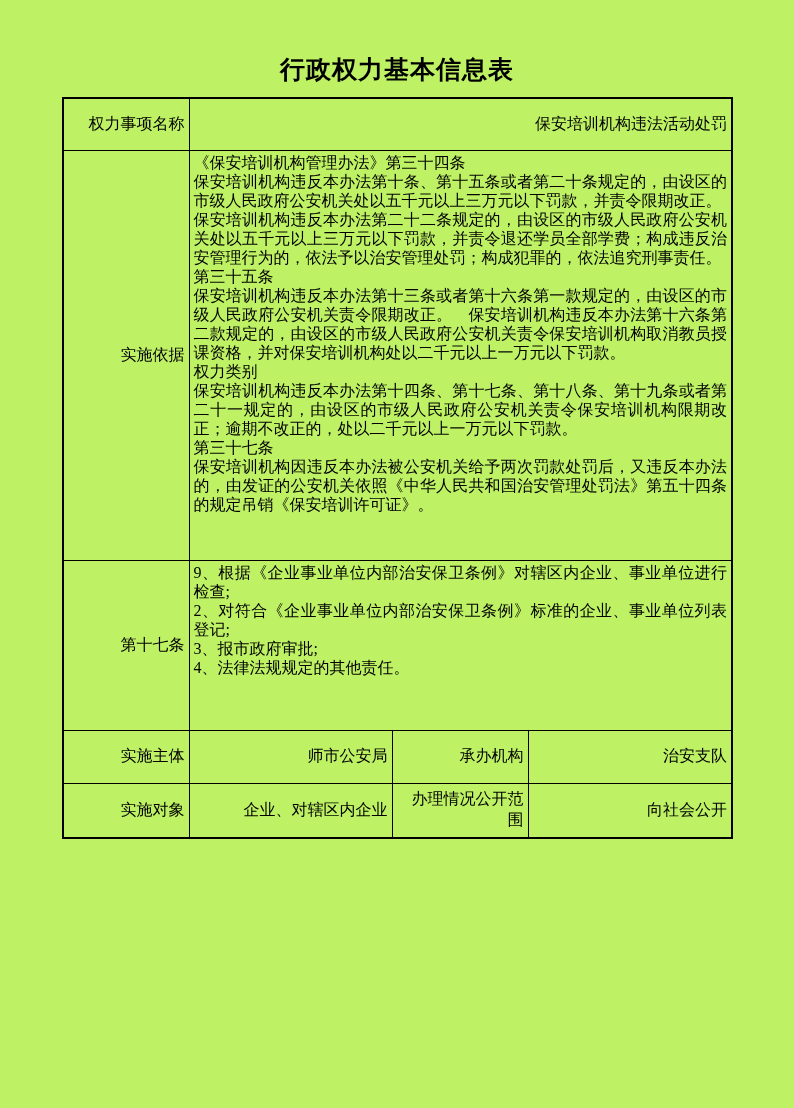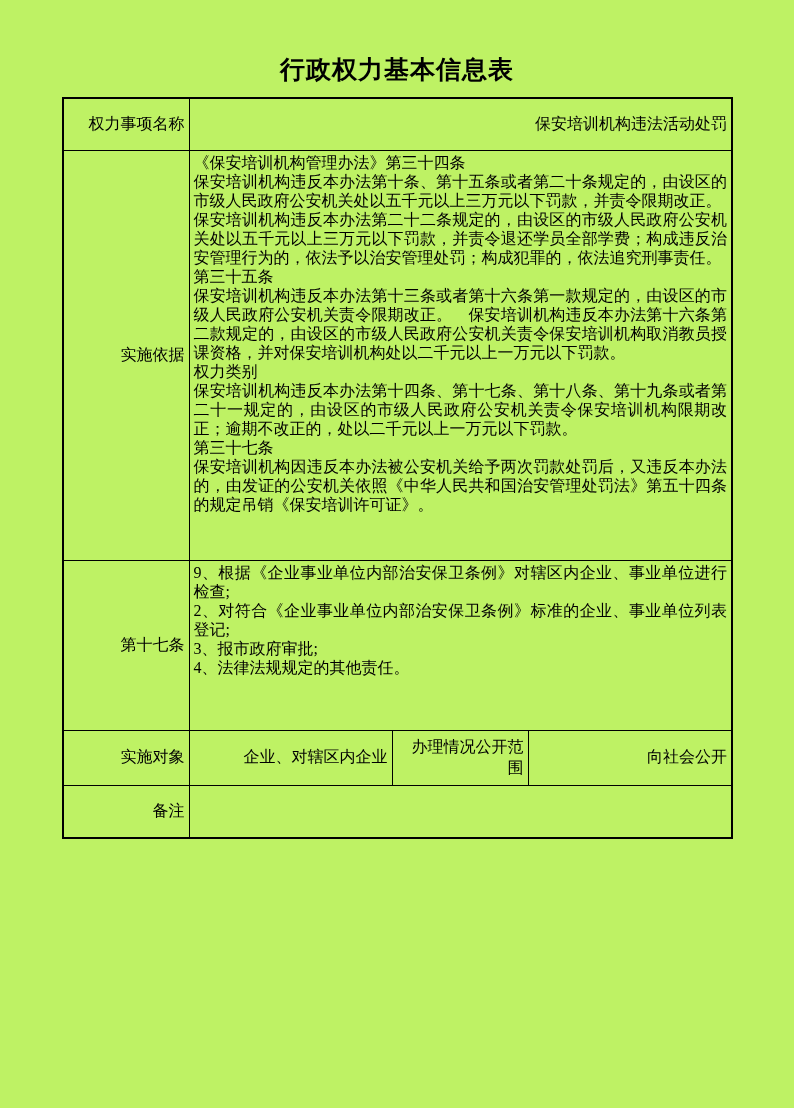--- a/index.html
+++ b/index.html
@@ -93,30 +93,32 @@
     <tr style="height:170px">
       <td class="lbl">第十七条</td>
       <td class="val-long" colspan="3">
         <div>9、根据《企业事业单位内部治安保卫条例》对辖区内企业、事业单位进行检查;</div>
         <div>2、对符合《企业事业单位内部治安保卫条例》标准的企业、事业单位列表登记;</div>
         <div>3、报市政府审批;</div>
         <div>4、法律法规规定的其他责任。</div>
       </td>
     </tr>
 
+    <tr style="height:53px">
+      <td class="lbl">实施主体</td>
+      <td class="val-center">师市公安局</td>
+      <td class="lbl">承办机构</td>
+      <td class="val-center">治安支队</td>
+    </tr>
 
     <tr style="height:55px">
       <td class="lbl">实施对象</td>
       <td class="val-center">企业、对辖区内企业</td>
       <td class="lbl">办理情况公开范围</td>
       <td class="val-center">向社会公开</td>
     </tr>
 
 
 
-    <tr style="height:53px">
-      <td class="lbl">备注</td>
-      <td class="val-center" colspan="3"></td>
-    </tr>
   </tbody>
     </table>
 
 </div>
 
 </body></html>

